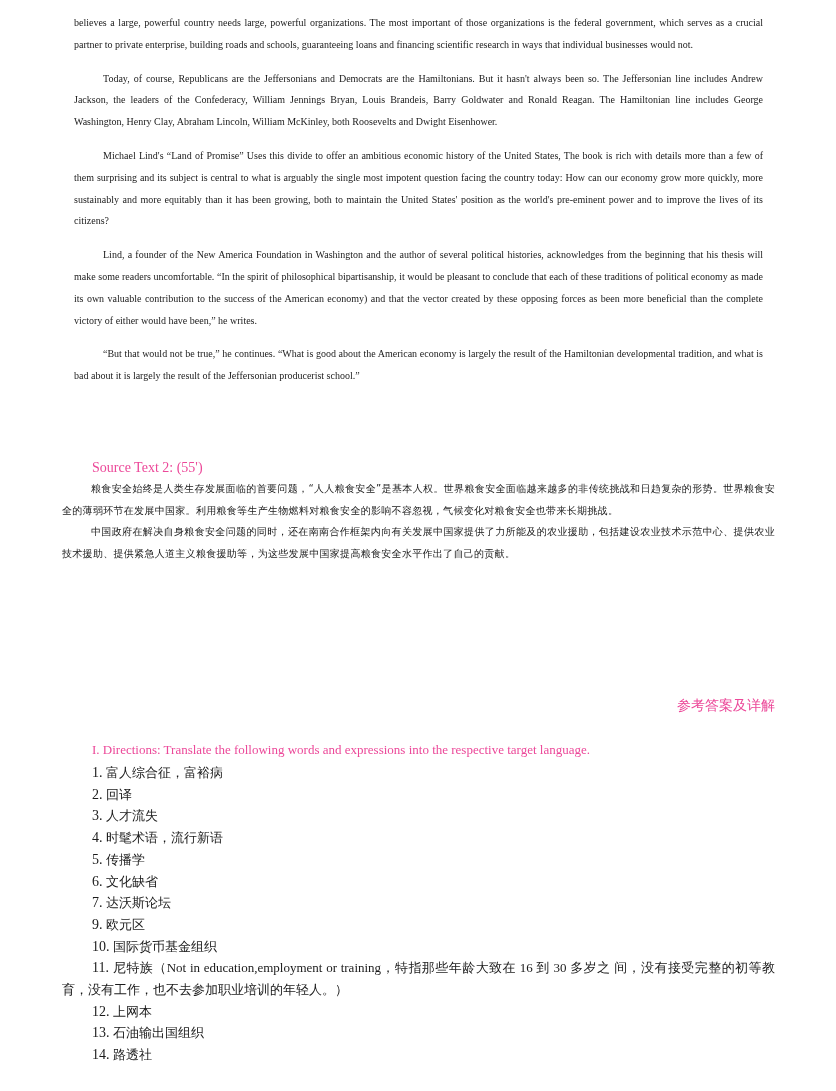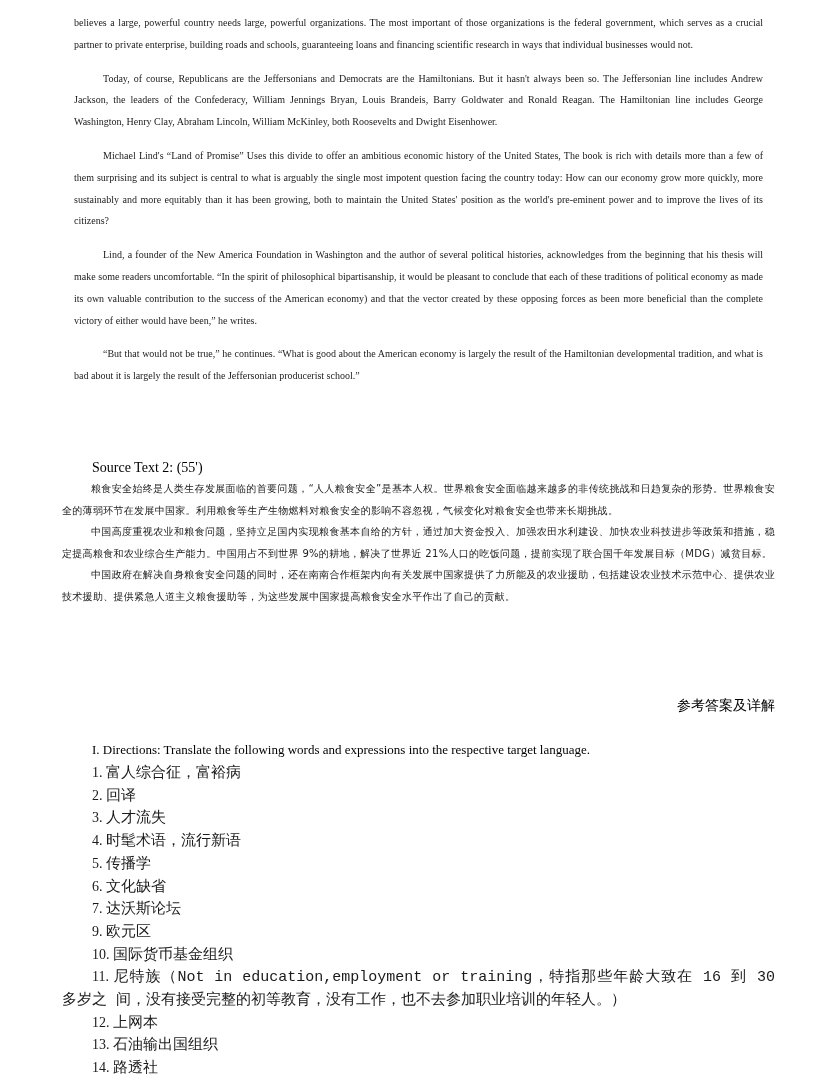--- a/index.html
+++ b/index.html
@@ -7,21 +7,21 @@
       width: 836px; height: 1091px; overflow: hidden; position: relative;
       font-family: "Liberation Serif", "DejaVu Serif", serif;
       color: #1a1a1a;
     }
     .page { position: absolute; left: 62px; top: 0; width: 713px; }
     .en p {
       margin: 12px; font-size: 10px; line-height: 21.8px;
       text-align: justify; text-indent: 29px;
     }
     .en p.first { text-indent: 0; }
-    .blue { color: #000000; }
+    .blue { color: #ec4899; }
     .src-title {
       position: absolute; left: 30px; top: 458px; font-size: 14px; line-height: 20px;
     }
     .zh {
       position: absolute; left: 0; top: 478px; width: 713px;
     }
     .zh p {
       margin: 0; font-size: 10px; line-height: 21.6px;
       text-align: justify; text-indent: 29px;
       font-family: "DejaVu Sans", sans-serif; letter-spacing: 0.3px;
@@ -35,40 +35,39 @@
       position: absolute; left: 30px; top: 740px; font-size: 13px; line-height: 20px;
     }
     .answers {
       position: absolute; left: 0; top: 762px; width: 713px;
       margin: 0; padding: 0; list-style: none;
     }
     .answers li {
       font-size: 14px; line-height: 21.7px; padding-left: 30px;
       text-align: justify;
     }
-    .answers li .zhs { font-family: Liberation Mono, monospace; font-size: 15px; }
+    .answers li .zhs { font-family: Liberation Serif, serif; font-size: 13px; }
     .answers li.wrap { padding-left: 0; text-indent: 30px; }
   </style>
 </head>
 <body>
 
 <div class="page">
   <div class="en">
     <p class="first">believes a large, powerful country needs large, powerful organizations. The most important of those organizations is the federal government, which serves as a crucial partner to private enterprise, building roads and schools, guaranteeing loans and financing scientific research in ways that individual businesses would not.</p>
     <p>Today, of course, Republicans are the Jeffersonians and Democrats are the Hamiltonians. But it hasn't always been so. The Jeffersonian line includes Andrew Jackson, the leaders of the Confederacy, William Jennings Bryan, Louis Brandeis, Barry Goldwater and Ronald Reagan. The Hamiltonian line includes George Washington, Henry Clay, Abraham Lincoln, William McKinley, both Roosevelts and Dwight Eisenhower.</p>
     <p>Michael Lind's “Land of Promise” Uses this divide to offer an ambitious economic history of the United States, The book is rich with details more than a few of them surprising and its subject is central to what is arguably the single most impotent question facing the country today: How can our economy grow more quickly, more sustainably and more equitably than it has been growing, both to maintain the United States' position as the world's pre-eminent power and to improve the lives of its citizens?</p>
     <p>Lind, a founder of the New America Foundation in Washington and the author of several political histories, acknowledges from the beginning that his thesis will make some readers uncomfortable. “In the spirit of philosophical bipartisanship, it would be pleasant to conclude that each of these traditions of political economy as made its own valuable contribution to the success of the American economy) and that the vector created by these opposing forces as been more beneficial than the complete victory of either would have been,” he writes.</p>
     <p>“But that would not be true,” he continues. “What is good about the American economy is largely the result of the Hamiltonian developmental tradition, and what is bad about it is largely the result of the Jeffersonian producerist school.”</p>
   </div>
 
   <div class="src-title blue">Source Text 2: (55')</div>
 
   <div class="zh">
     <p>粮食安全始终是人类生存发展面临的首要问题，“人人粮食安全”是基本人权。世界粮食安全面临越来越多的非传统挑战和日趋复杂的形势。世界粮食安全的薄弱环节在发展中国家。利用粮食等生产生物燃料对粮食安全的影响不容忽视，气候变化对粮食安全也带来长期挑战。</p>
-    <p>中国高度重视农业和粮食问题，坚持立足国内实现粮食基本自给的方针，通过加大资金投入、加强农田水利建设、加快农业科技进步等政策和措施，稳定提高粮食和农业综合生产能力。中国用占不到世界 9%的耕地，解决了世界近 21%人口的吃饭问题，提前实现了联合国千年发展目标（MDG）减贫目标。</p>
     <p>中国政府在解决自身粮食安全问题的同时，还在南南合作框架内向有关发展中国家提供了力所能及的农业援助，包括建设农业技术示范中心、提供农业技术援助、提供紧急人道主义粮食援助等，为这些发展中国家提高粮食安全水平作出了自己的贡献。</p>
   </div>
 
   <div class="answers-title blue">参考答案及详解</div>
 
   <div class="directions blue">I. Directions: Translate the following words and expressions into the respective target language.</div>
 
   <ul class="answers">
     <li><span>1.</span> <span class="zhs">富人综合征，富裕病</span></li>
     <li><span>2.</span> <span class="zhs">回译</span></li>

